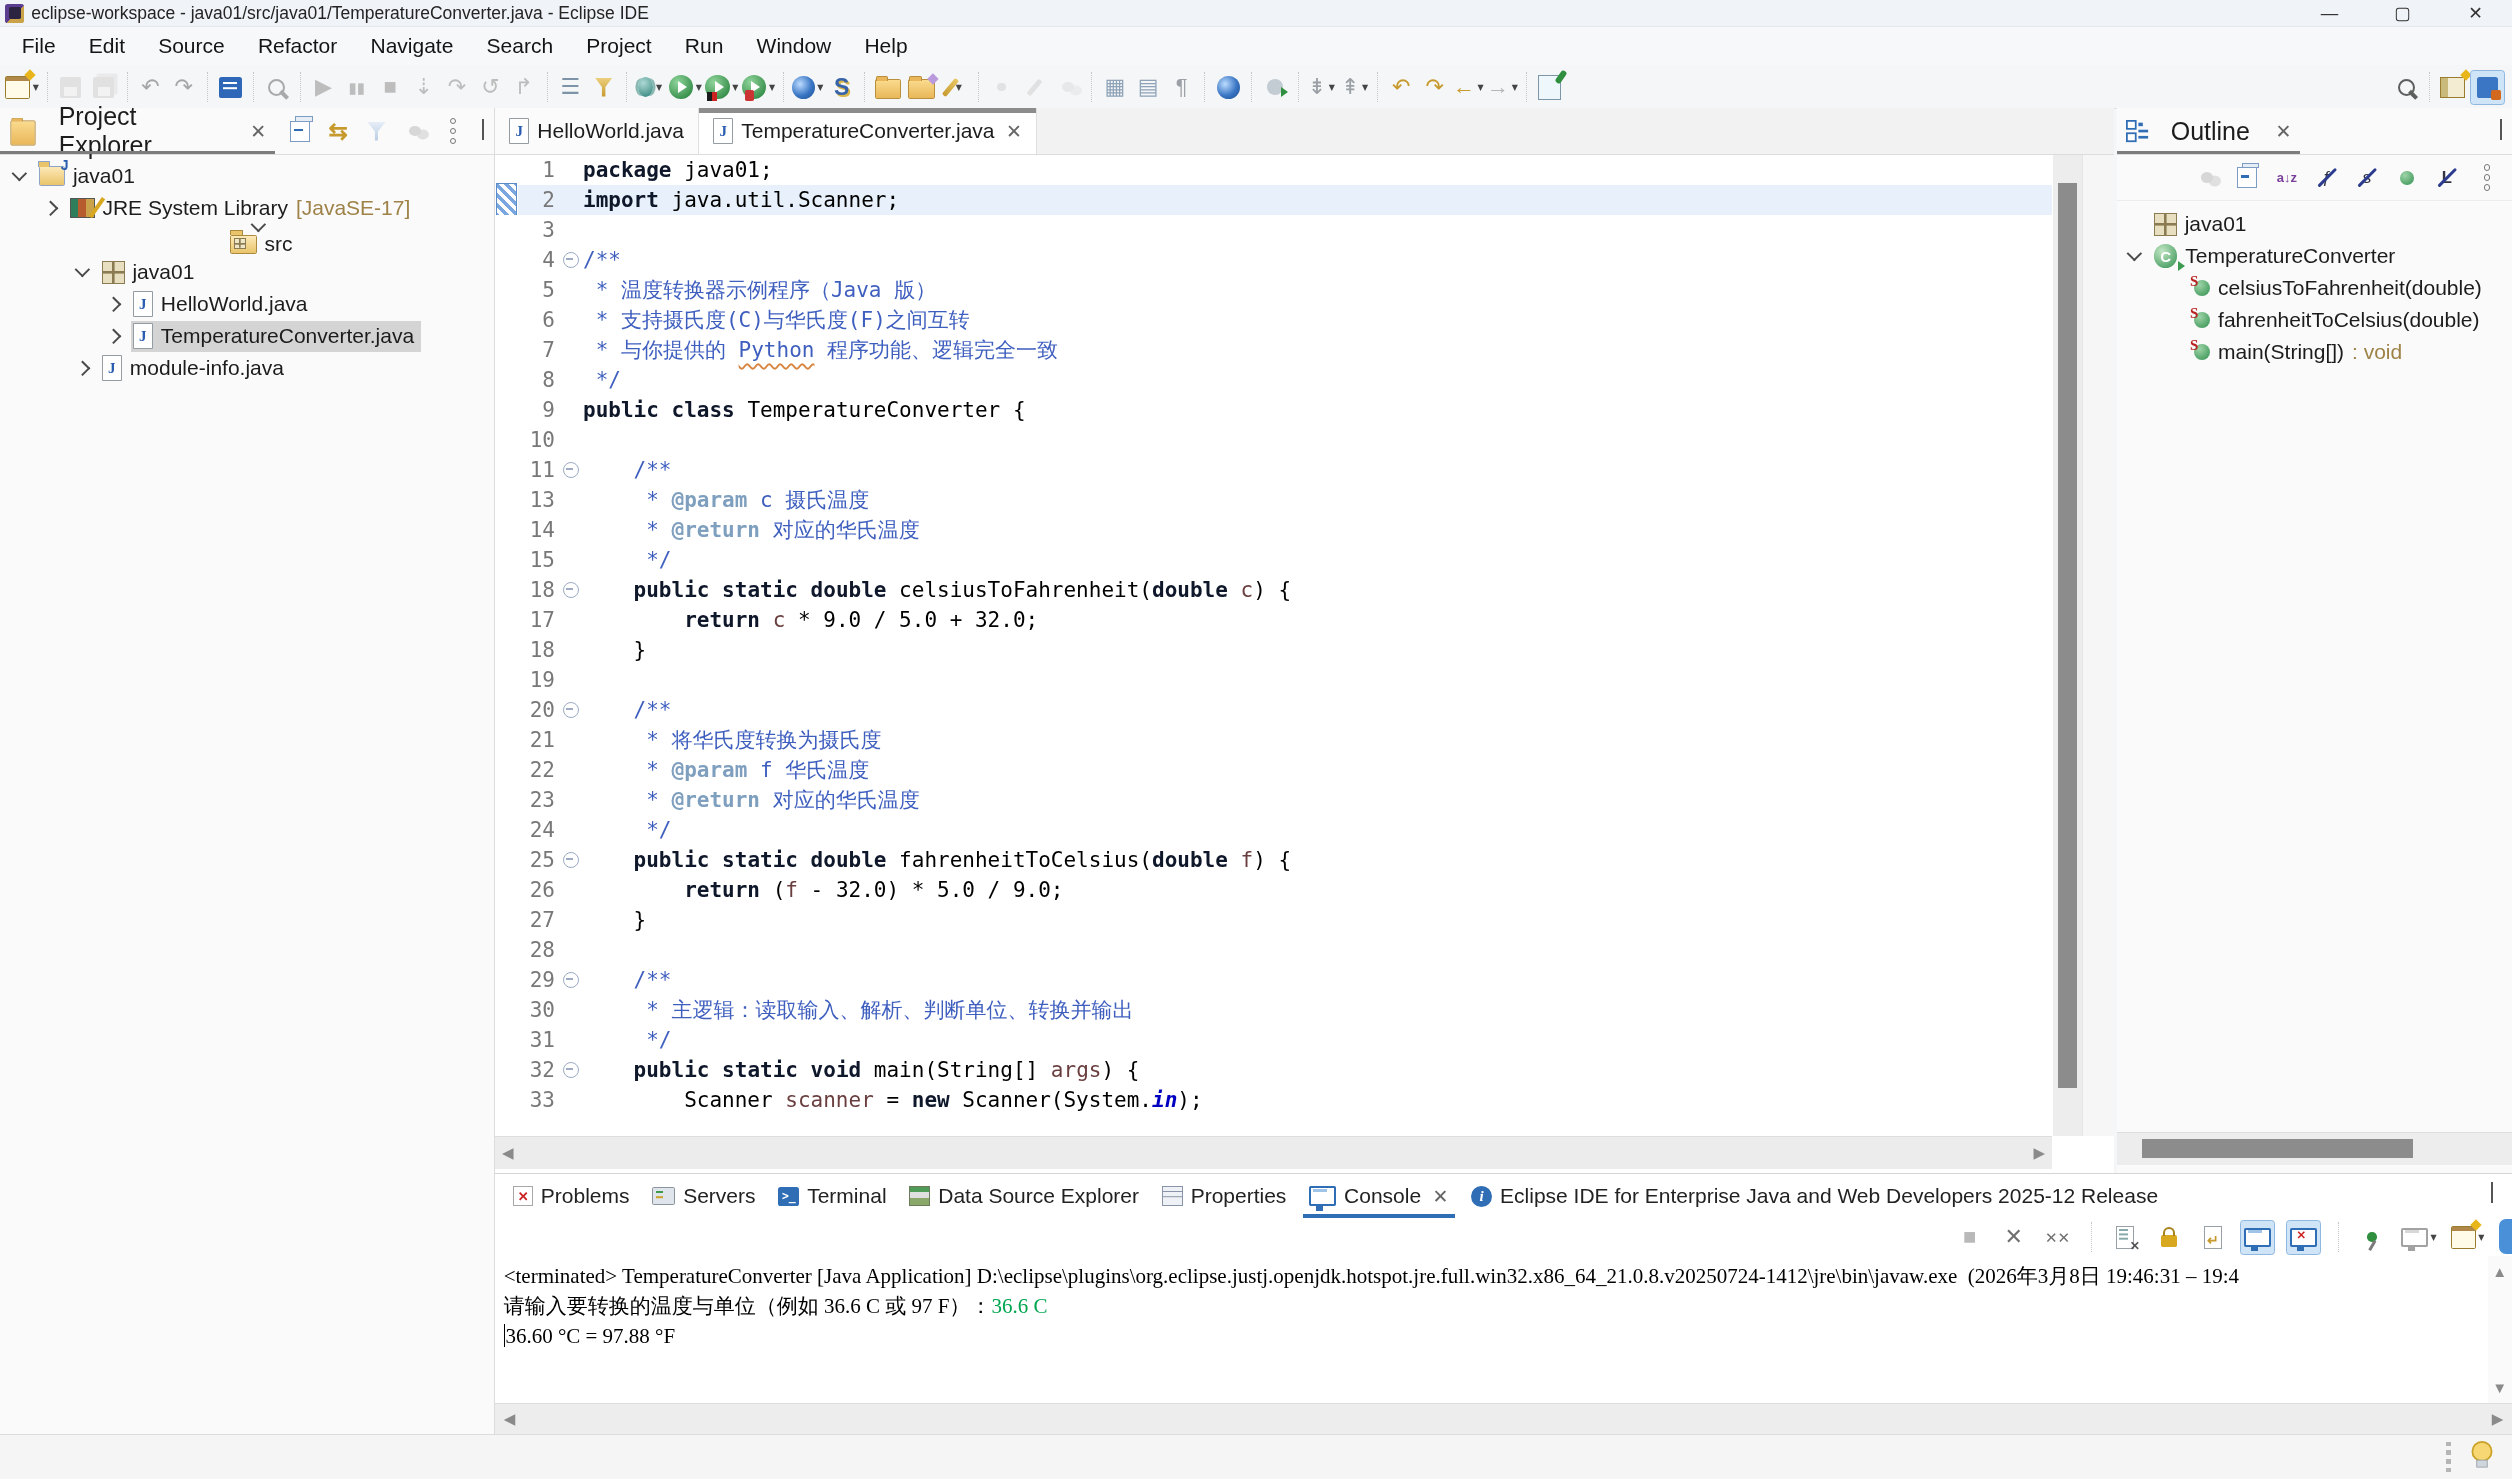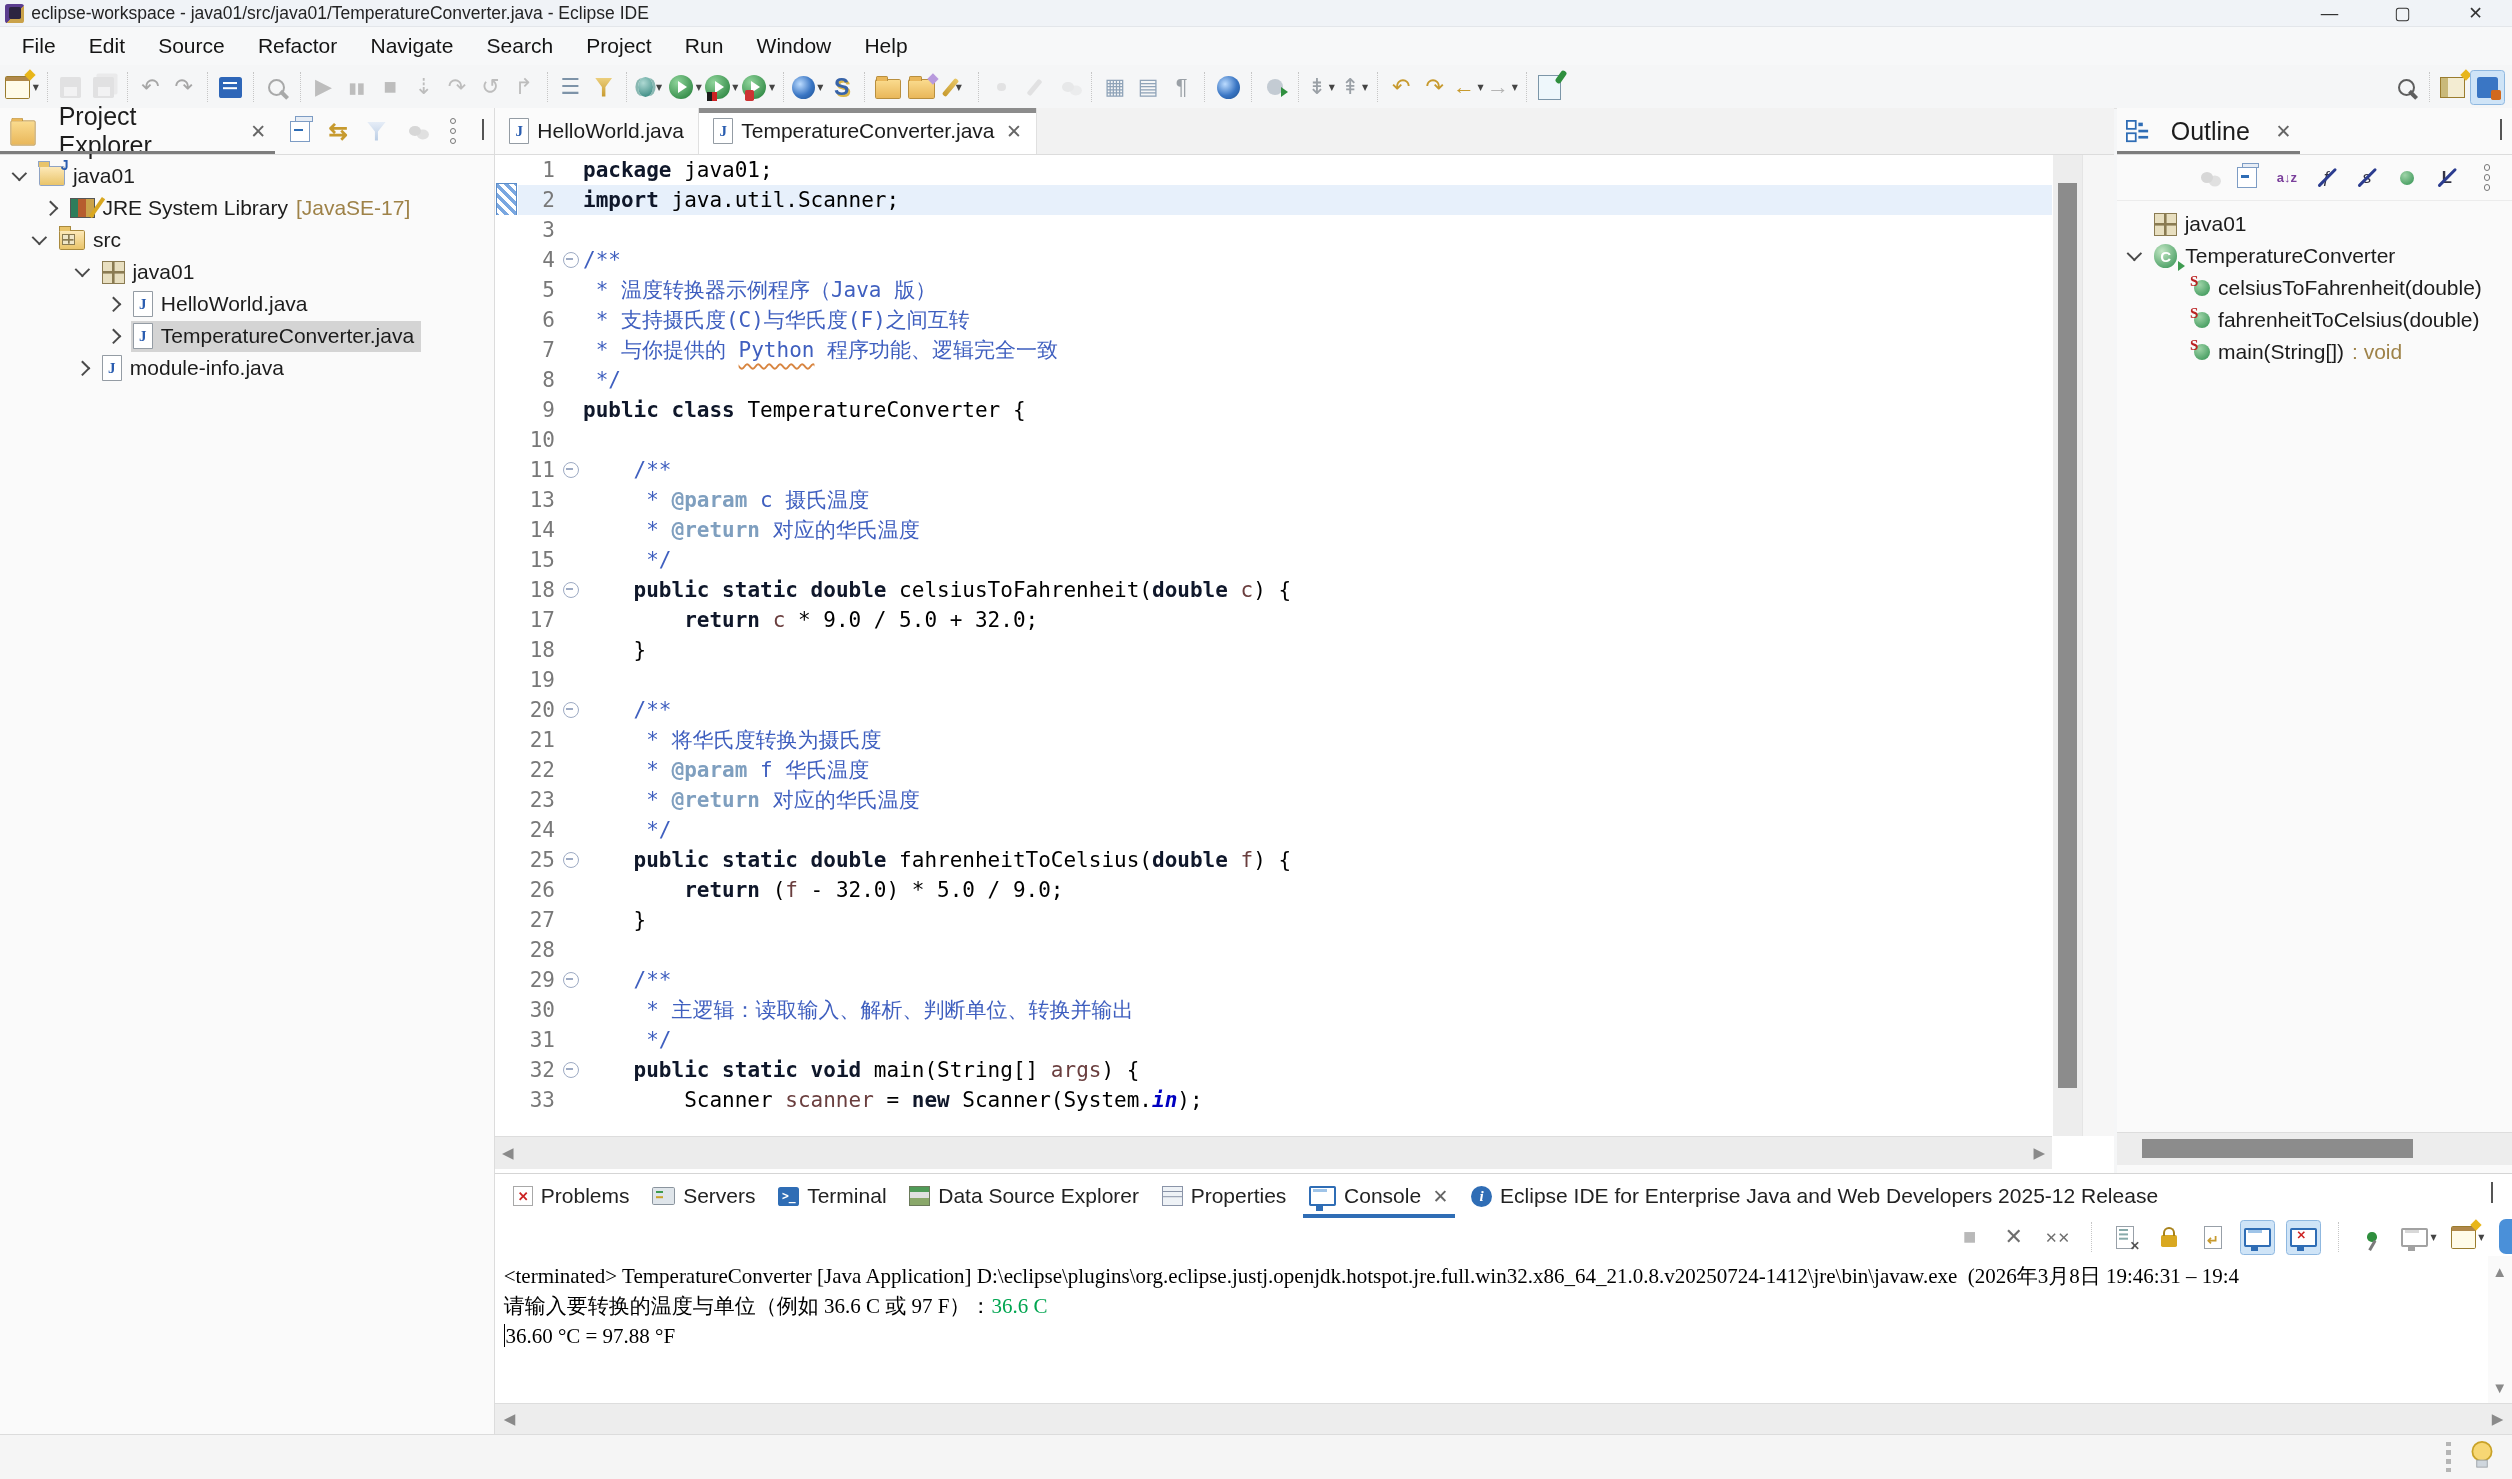--- a/index.html
+++ b/index.html
@@ -449,21 +449,21 @@
             </span>
           </div>
           <div class="trow" style="padding-left: 45px;">
             <span class="chev c"></span>
             <span class="rowbody">
               <span class="tico ic-library"></span>
               <span>JRE System Library</span>
               <span class="sfx"> [JavaSE-17]</span>
             </span>
           </div>
-          <div class="trow" style="padding-left: 34px;">
+          <div class="trow" style="padding-left: 34px; flex-direction: column;">
             <span class="chev o"></span>
             <span class="rowbody">
               <span class="tico ic-srcfolder"></span>
               <span>src</span>
             </span>
           </div>
           <div class="trow" style="padding-left: 77px;">
             <span class="chev o"></span>
             <span class="rowbody">
               <span class="tico ic-package"></span>

